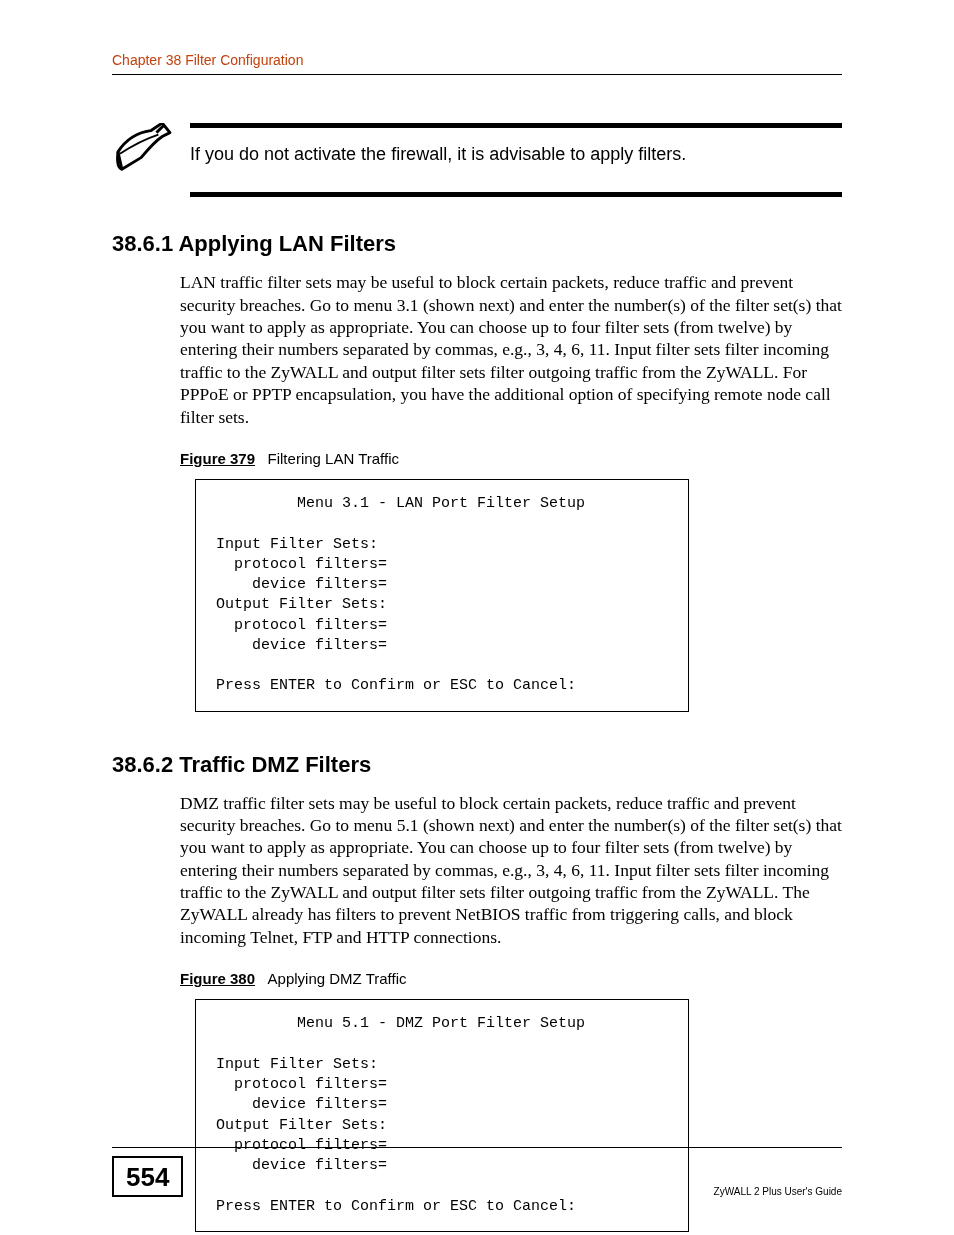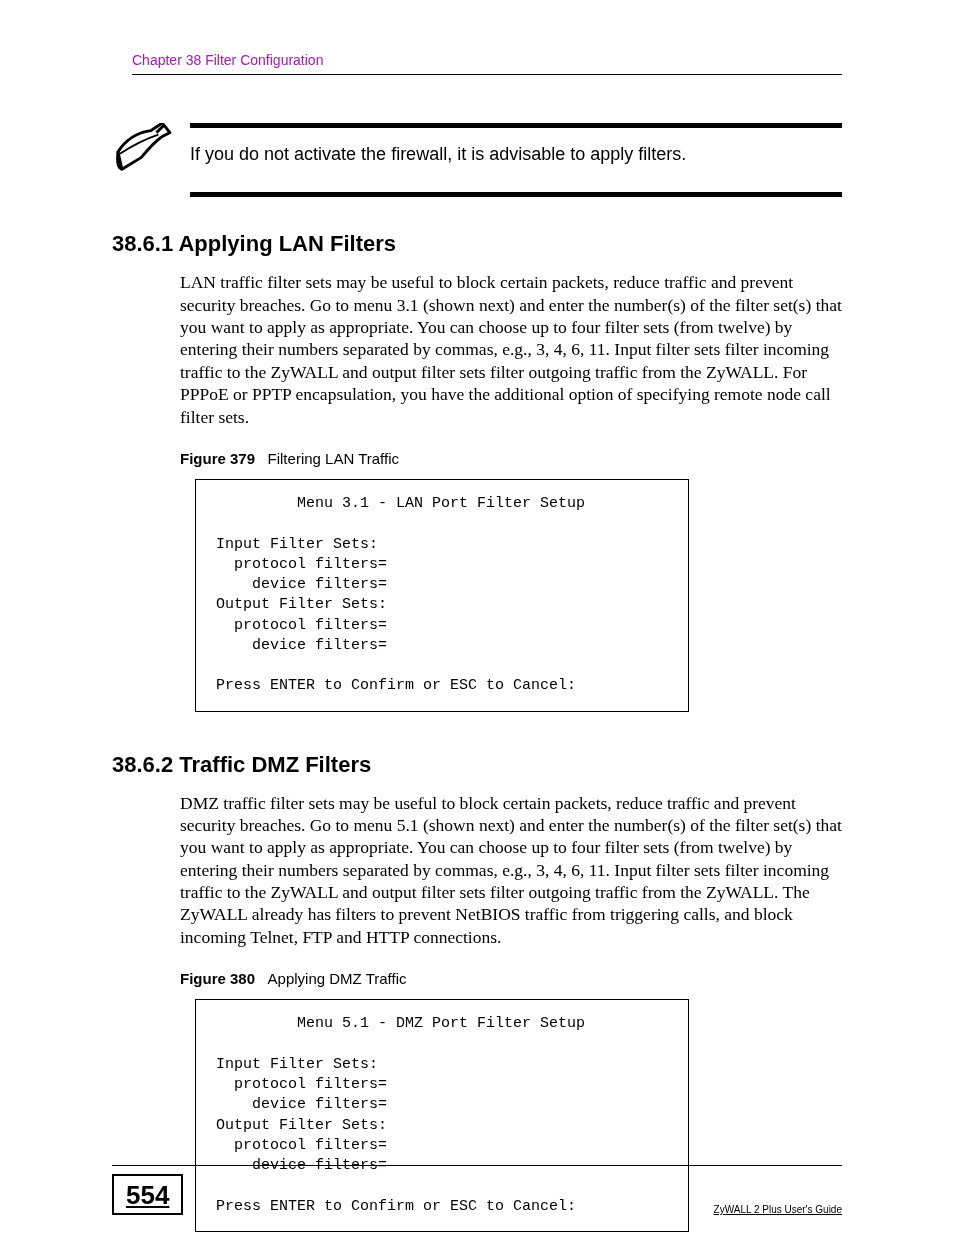--- a/index.html
+++ b/index.html
@@ -12,25 +12,24 @@
   .page {
     width: 954px;
     height: 1235px;
     position: relative;
     box-sizing: border-box;
     padding: 52px 112px 40px 112px;
   }
   .running-head {
     font-family: Arial, Helvetica, sans-serif;
     font-size: 14px;
-    color: #a21caf;
+    color: #c2410c;
     padding-bottom: 6px;
     border-bottom: 1px solid #000;
     margin-bottom: 48px;
-    margin-left: 20px;
   }
   .callout {
     display: flex;
     align-items: flex-start;
     margin-bottom: 34px;
   }
   .callout-icon {
     width: 62px;
     flex: 0 0 62px;
     margin-right: 16px;
@@ -55,38 +54,38 @@
     font-size: 17.5px;
     line-height: 1.28;
   }
   .figure-caption {
     font-family: Arial, Helvetica, sans-serif;
     font-size: 15px;
     margin: 22px 0 12px 68px;
   }
   .figure-caption .fig-label {
     font-weight: bold;
+    text-decoration: underline;
   }
   .screen-box {
     margin-left: 83px;
     width: 494px;
     border: 1px solid #000;
     padding: 14px 20px 14px 20px;
     font-family: "Courier New", Courier, monospace;
     font-size: 15px;
     line-height: 1.35;
     white-space: pre;
     box-sizing: border-box;
   }
   .footer {
     position: absolute;
     left: 112px;
     right: 112px;
-    bottom: 20px;
-    text-decoration: underline;
+    bottom: 38px;
   }
   .footer-rule {
     border-top: 1px solid #000;
     margin-bottom: 8px;
   }
   .footer-row {
     display: flex;
     justify-content: space-between;
     align-items: flex-end;
   }

